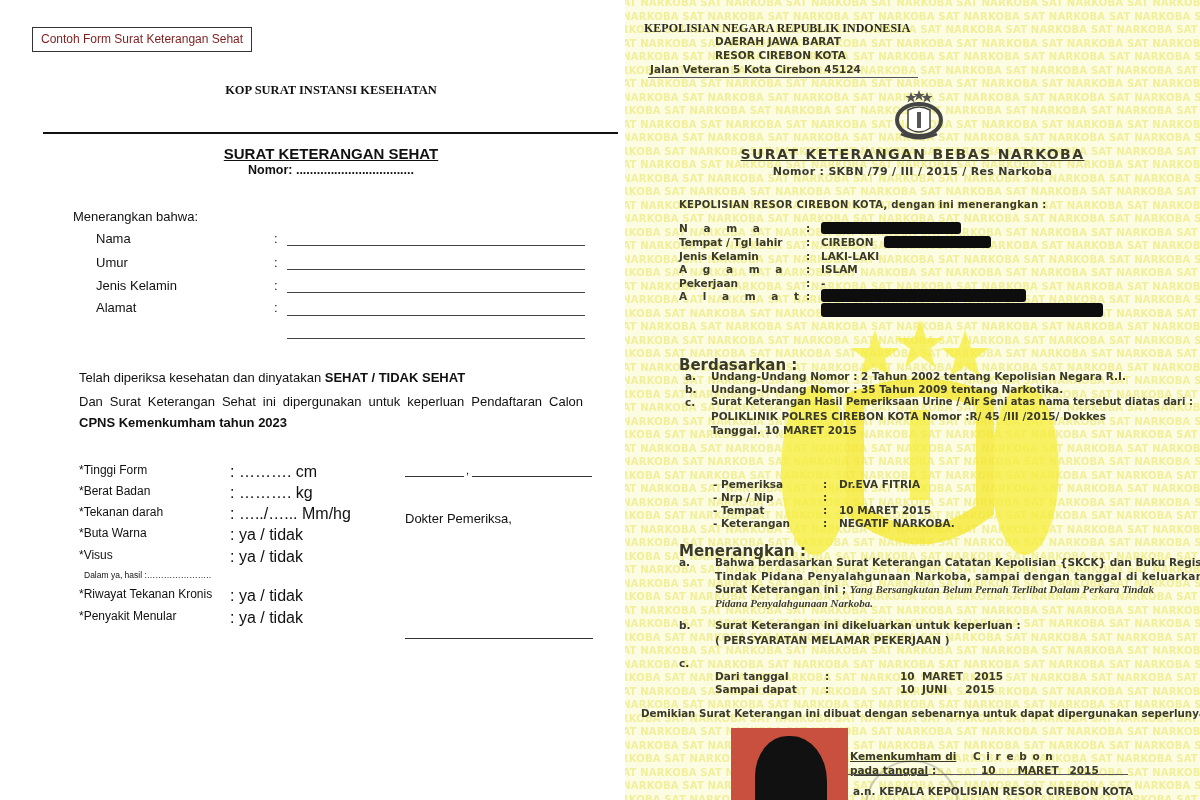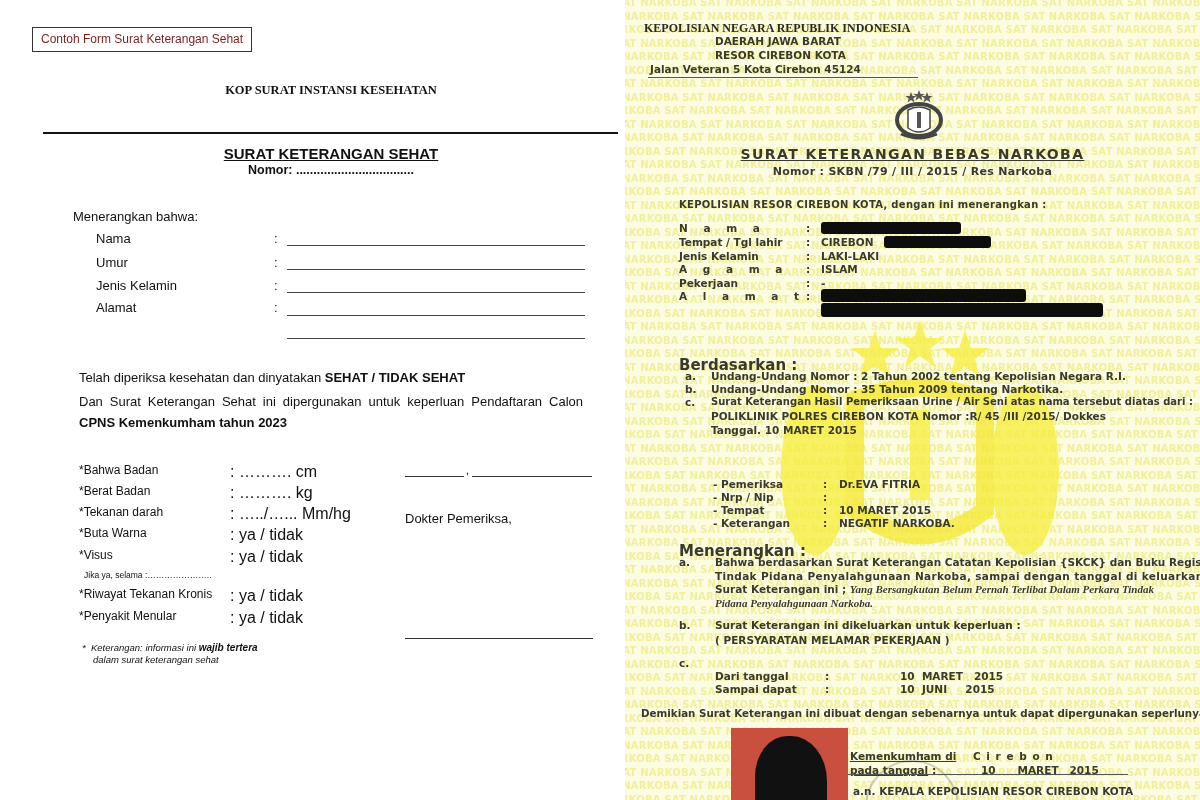--- a/index.html
+++ b/index.html
@@ -86,42 +86,37 @@
     <div class="id-colon" style="top:300px">:</div>
     <div class="id-line" style="top:315px"></div>
     <div class="id-line" style="top:338px"></div>
   </div>
 
   <div class="abs p-line" style="top:370px"><span>Telah diperiksa kesehatan dan dinyatakan </span><b>SEHAT / TIDAK SEHAT</b></div>
   <div class="abs p-line" style="top:394px; width:504px; text-align:justify; text-align-last:justify;">Dan Surat Keterangan Sehat ini dipergunakan untuk keperluan Pendaftaran Calon</div>
   <div class="abs cpns">CPNS Kemenkumham tahun 2023</div>
 
   <div>
-    <div class="exam-label" style="top:463px">*Bahwa Badan</div>
+    <div class="exam-label" style="top:463px">*Tinggi Form</div>
     <div class="exam-val" style="top:463px">: ………. cm</div>
     <div class="exam-label" style="top:484px">*Berat Badan</div>
     <div class="exam-val" style="top:484px">: ………. kg</div>
     <div class="exam-label" style="top:505px">*Tekanan darah</div>
     <div class="exam-val" style="top:505px">: …../…... Mm/hg</div>
     <div class="exam-label" style="top:526px">*Buta Warna</div>
     <div class="exam-val" style="top:526px">: ya / tidak</div>
     <div class="exam-label" style="top:548px">*Visus</div>
     <div class="exam-val" style="top:548px">: ya / tidak</div>
-    <div class="abs jika">Jika ya, selama :…………………..</div>
+    <div class="abs jika">Dalam ya, hasil :…………………..</div>
     <div class="exam-label" style="top:587px">*Riwayat Tekanan Kronis</div>
     <div class="exam-val" style="top:587px">: ya / tidak</div>
     <div class="exam-label" style="top:609px">*Penyakit Menular</div>
     <div class="exam-val" style="top:609px">: ya / tidak</div>
   </div>
 
-  <div class="abs ket">
-    <span>*</span>&nbsp;
-    <span>Keterangan: informasi ini </span><b>wajib tertera</b><br>
-    <span style="padding-left:11px">dalam surat keterangan sehat</span>
-  </div>
 
   <div class="sign-line" style="left:405px; top:476px; width:59px;"></div>
   <div class="abs sign-comma">,</div>
   <div class="sign-line" style="left:472px; top:476px; width:120px;"></div>
   <div class="abs dokter">Dokter Pemeriksa,</div>
   <div class="sign-line" style="left:405px; top:638px; width:188px;"></div>
 </div>
 
 <div id="right" class="panel">
   <div class="wm" id="wm">

